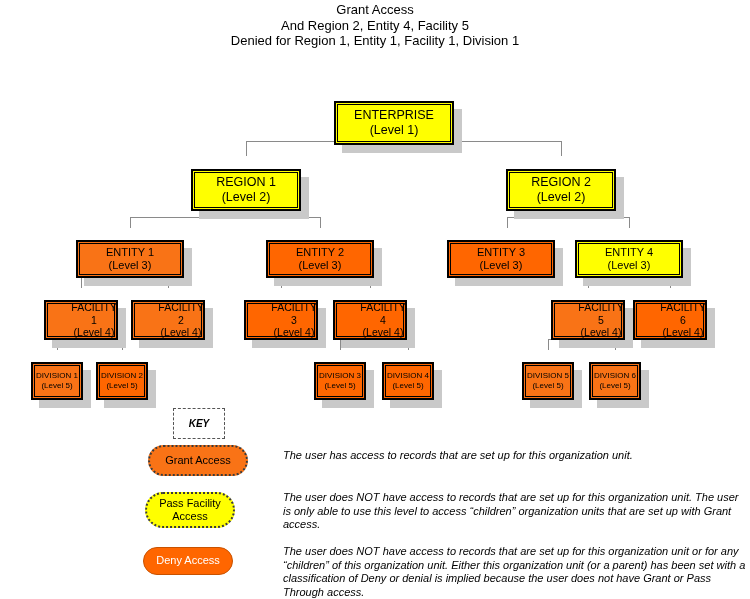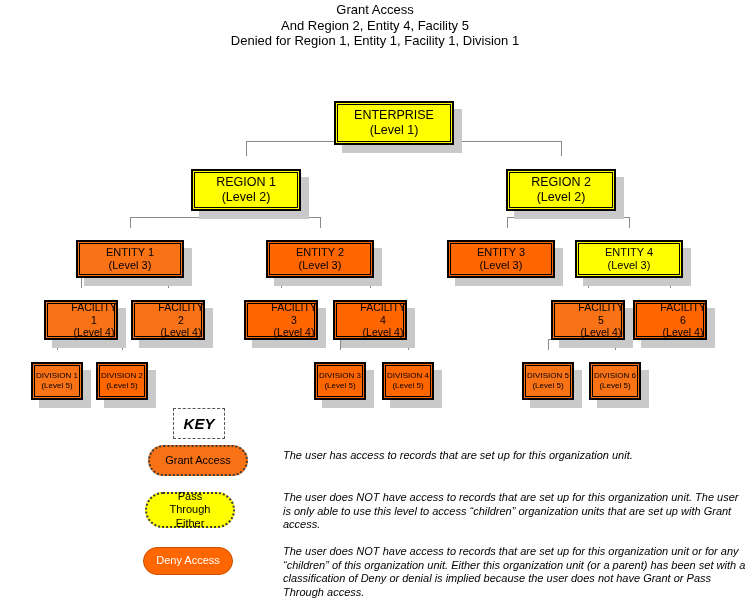--- a/index.html
+++ b/index.html
@@ -20,21 +20,21 @@
   .lv3{font-size:11px;}
   .lv4{font-size:10.5px;padding-left:26px;}
   .lv5{font-size:8px;}
 
   [data-access="grant"]{background:#f97316;}
   [data-access="pass_through"]{background:#ffff00;}
   [data-access="deny"]{background:#ff6600;}
 
   .key-box{position:absolute;left:173px;top:408px;width:50px;height:29px;z-index:2;
            border:1px dashed #555;background:#fff;display:flex;align-items:center;
-           justify-content:center;font-weight:bold;font-style:italic;font-size:15px;}
+           justify-content:center;font-weight:bold;font-style:italic;font-size:10px;}
 
   .pill{position:absolute;z-index:2;border:2px dotted #3a3a3a;border-radius:50px;
         display:flex;align-items:center;justify-content:center;text-align:center;
         font-size:11px;line-height:1.2;box-sizing:border-box;}
   .pill[data-access="deny"]{color:#fff;border:1px solid #c85200;}
 
   .desc{position:absolute;z-index:2;font-style:italic;font-size:11px;line-height:13.5px;}
 </style>
 </head>
 <body>
@@ -140,21 +140,21 @@
   <div class="key-box">
     <span>KEY</span>
   </div>
 
   <div class="pill" style="left:148px;top:445px;width:100px;height:31px" data-access="grant">
     <span>Grant Access</span>
   </div>
   <div class="desc" style="left:283px;top:449px;width:460px">The user has access to records that are set up for this organization unit.</div>
 
   <div class="pill" style="left:145px;top:492px;width:90px;height:36px;padding:0 10px" data-access="pass_through">
-    <span>Pass Through Either</span>
+    <span>Pass Facility Access</span>
   </div>
   <div class="desc" style="left:283px;top:491px;width:462px">The user does NOT have access to records that are set up for this organization unit.  The user is only able to use this level to access “children” organization units that are set up with Grant access.</div>
 
   <div class="pill" style="left:143px;top:547px;width:90px;height:28px" data-access="deny">
     <span>Deny Access</span>
   </div>
   <div class="desc" style="left:283px;top:545px;width:466px">The user does NOT have access to records that are set up for this organization unit or for any “children” of this organization unit.  Either this organization unit (or a parent) has been set with a classification of Deny or denial is implied because the user does not have Grant or Pass Through access.</div>
 
 </div>
 

